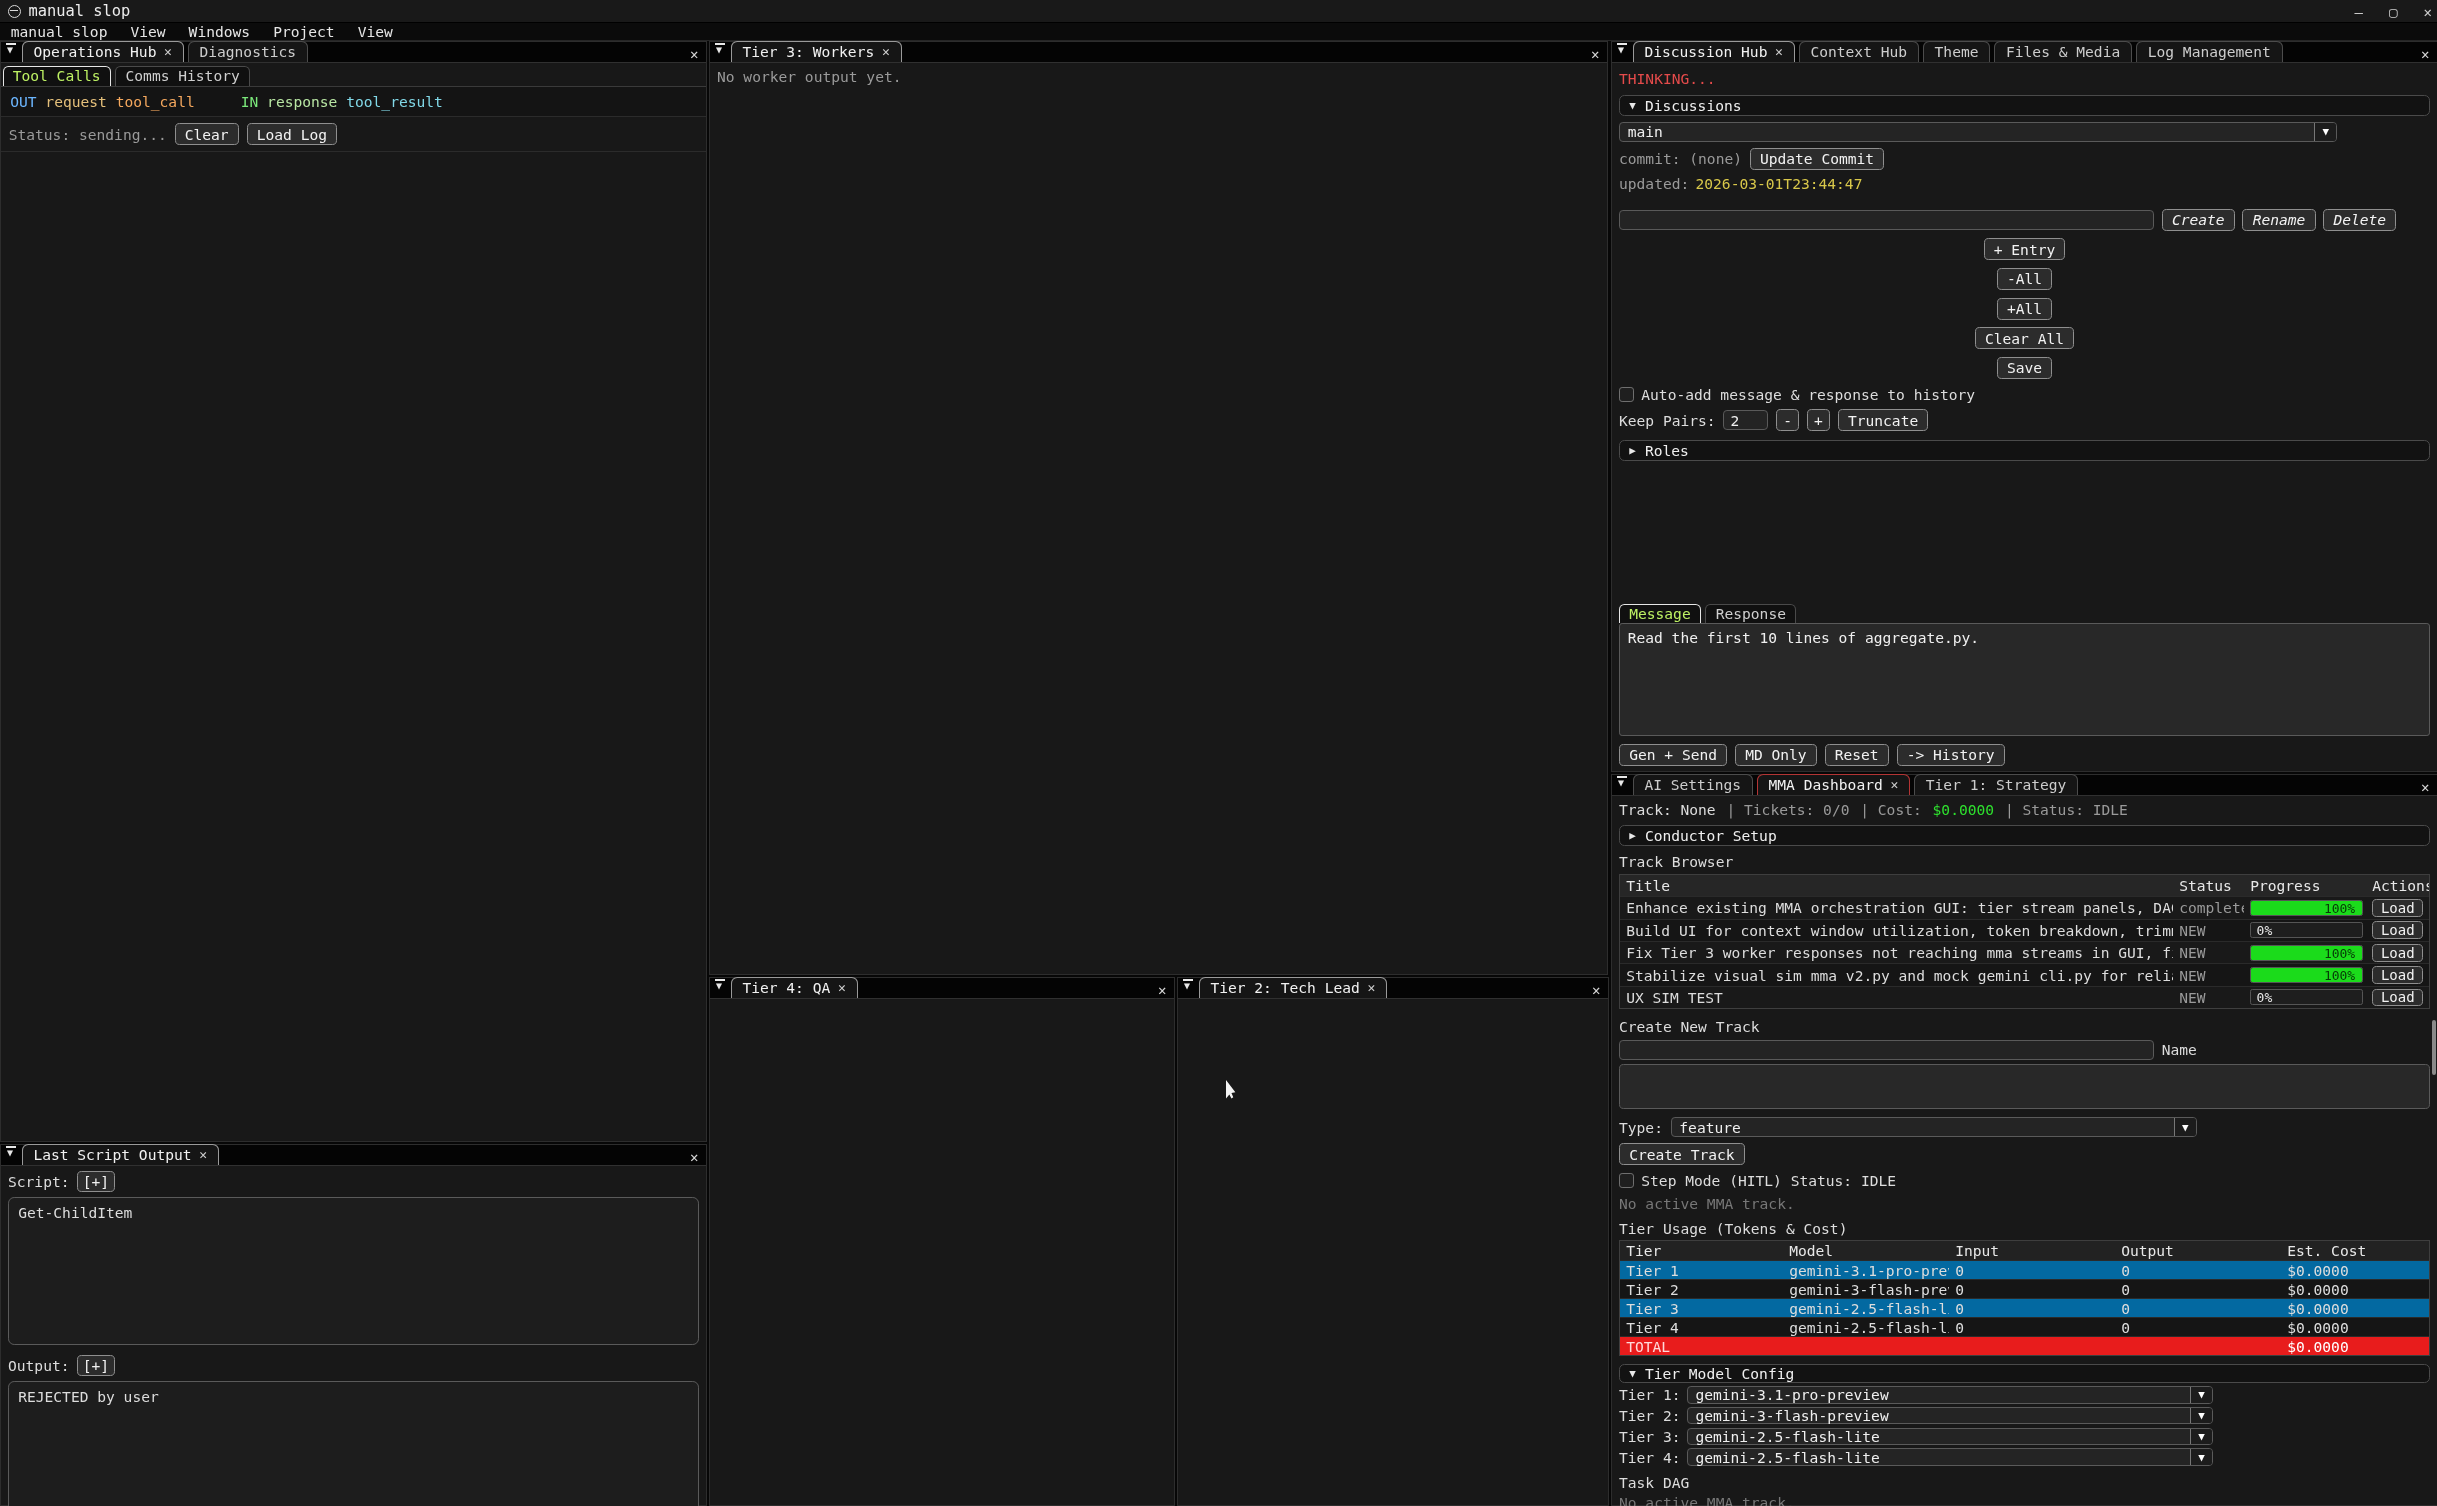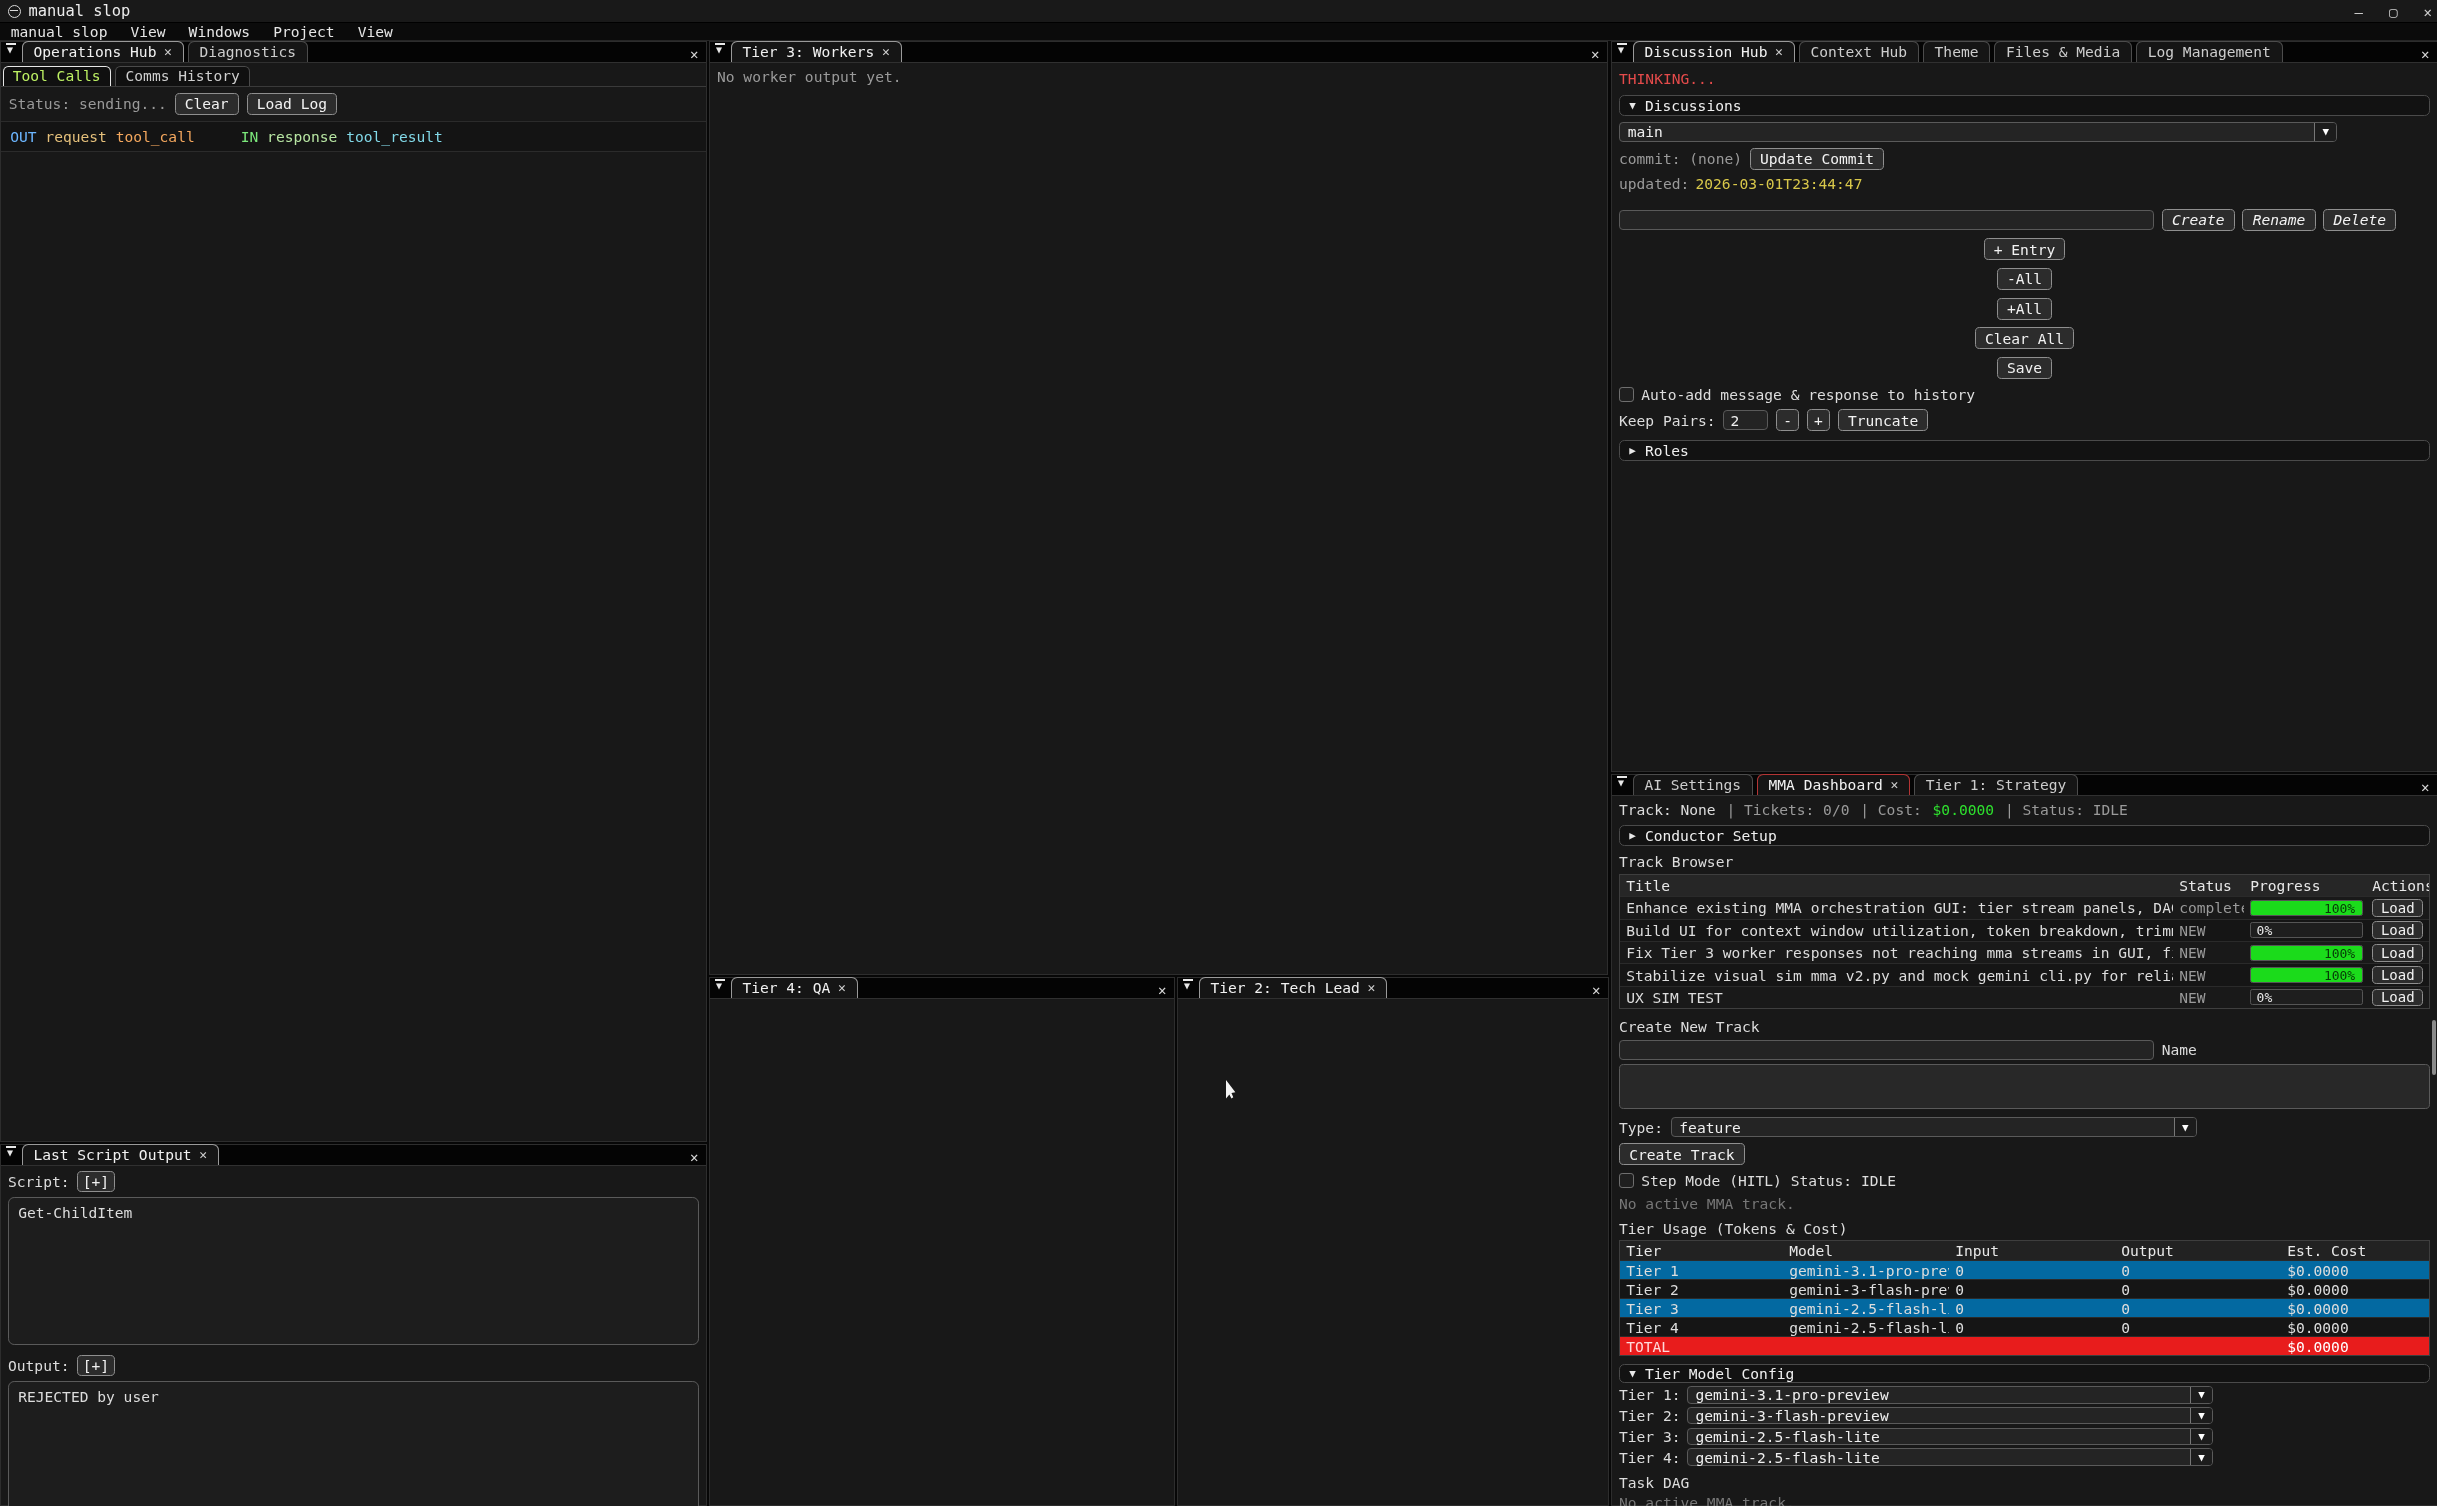--- a/index.html
+++ b/index.html
@@ -123,34 +123,34 @@
     </div>
     <div class="tab inactive">
       <span>Diagnostics</span>
     </div>
     <span class="panel-x">✕</span>
   </div>
   <div class="subtabs">
     <span class="subtab active">Tool Calls</span>
     <span class="subtab">Comms History</span>
   </div>
-  <div class="row" style="padding:6.2px 7.7px;border-bottom:0.8px solid #2b2b2b;">
-    <span class="gray">Status: sending...</span>
-    <span class="btn">Clear</span>
-    <span class="btn">Load Log</span>
-  </div>
   <div class="row" style="padding:6.2px 9.2px;border-bottom:0.8px solid #2b2b2b;background:#141414;gap:0;">
     <span class="c-out">OUT</span>&nbsp;
     <span class="c-req">request</span>&nbsp;
     <span class="c-call">tool_call</span>
     <span style="width:46px;"></span>
     <span class="c-in">IN</span>&nbsp;
     <span class="c-resp">response</span>&nbsp;
     <span class="c-res">tool_result</span>
   </div>
+  <div class="row" style="padding:6.2px 7.7px;border-bottom:0.8px solid #2b2b2b;">
+    <span class="gray">Status: sending...</span>
+    <span class="btn">Clear</span>
+    <span class="btn">Load Log</span>
+  </div>
 </div>
 
 <div class="panel" style="left:0;top:1144px;width:707px;height:362px;">
   <div class="tabbar">
     <span class="menu-caret">▼</span>
     <div class="tab">
       <span>Last Script Output</span>
       <span class="x">✕</span>
     </div>
     <span class="panel-x">✕</span>
@@ -278,20 +278,33 @@
       <span class="btn" style="padding:1.5px 6.2px;">-</span>
       <span class="btn" style="padding:1.5px 6.2px;">+</span>
       <span class="btn">Truncate</span>
     </div>
 
     <div class="hdr-bar" style="margin-top:9.2px;">
       <span class="tri">▶</span>
       <span>Roles</span>
     </div>
 
+    <div style="margin-top:auto;">
+      <div class="subtabs" style="border-bottom:none;padding-left:0;">
+        <span class="subtab active">Message</span>
+        <span class="subtab">Response</span>
+      </div>
+      <textarea class="input" style="width: 100%; height: 113px; resize: none; padding: 4.6px 7.7px; background: rgb(40, 40, 40); border-radius: 3.1px;">Read the first 10 lines of aggregate.py.</textarea>
+      <div class="row" style="margin-top:4.6px;">
+        <span class="btn">Gen + Send</span>
+        <span class="btn">MD Only</span>
+        <span class="btn">Reset</span>
+        <span class="btn">-&gt; History</span>
+      </div>
+    </div>
   </div>
 </div>
 
 <div class="panel" style="left:1611px;top:774px;width:827px;height:732px;">
   <div class="tabbar">
     <span class="menu-caret">▼</span>
     <div class="tab inactive">
         <span>AI Settings</span>
       </div>
     <div class="tab red">

